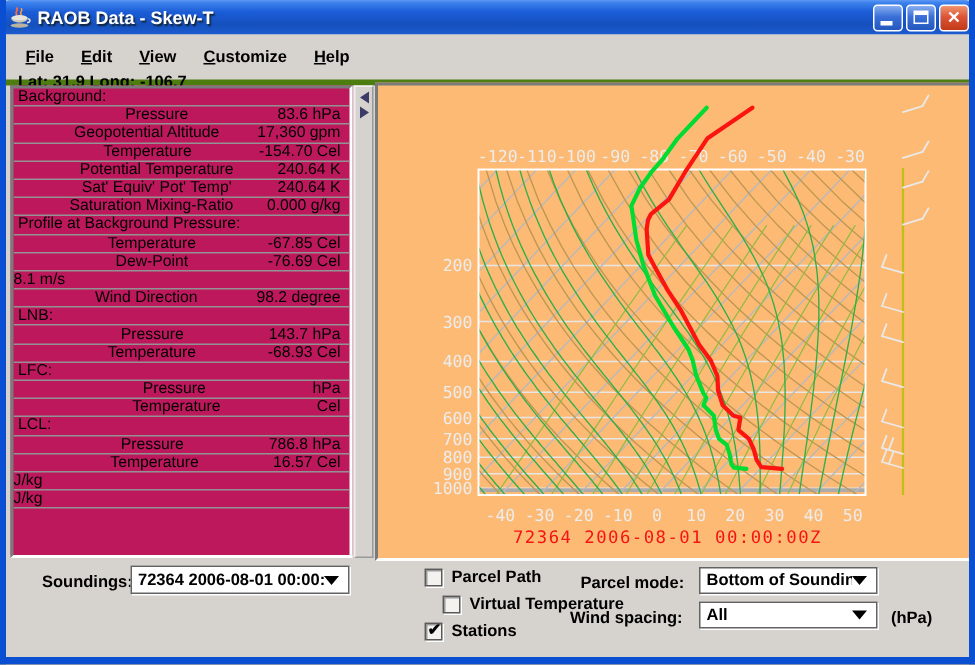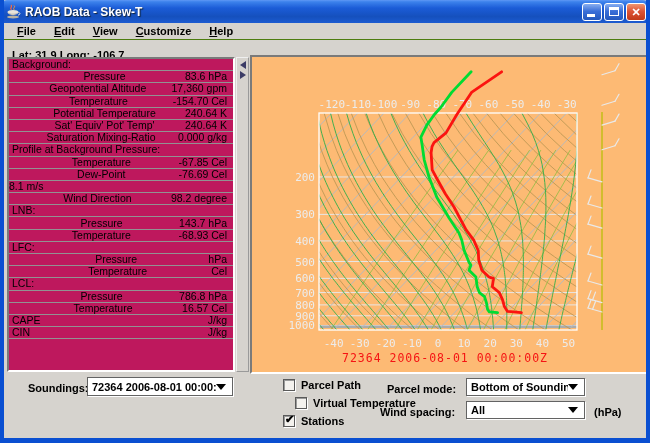--- a/index.html
+++ b/index.html
@@ -14,22 +14,22 @@
     border-radius:7px 7px 0 0; display:flex; align-items:center; padding:0 4px 0 5px; }
   .title-text{ color:#fff; font-weight:bold; font-size:12px; text-shadow:1px 1px 1px #123; margin-left:4px; flex:1; white-space:nowrap; }
   .winbtns{ display:flex; gap:2px; }
   .winbtn{ width:20px; height:18px; border:1px solid #fff; border-radius:3px; position:relative;
     background:linear-gradient(180deg,#88aef0,#3a6fd8 45%,#2458bd); }
   .winbtn.close{ background:linear-gradient(180deg,#f09670,#dd5436 45%,#c23a18); }
   .glyph-min{ position:absolute; left:4px; bottom:3px; width:8px; height:3px; background:#fff; }
   .glyph-max{ position:absolute; left:4px; top:3px; width:10px; height:9px; border:1px solid #fff; border-top:3px solid #fff; }
   .glyph-x{ position:absolute; left:0; top:1px; width:100%; text-align:center; color:#fff; font-weight:bold; font-size:11px; line-height:14px; font-family:"Liberation Sans",sans-serif; }
   
-  .menubar{ position:absolute; left:0; top:23px; width:642px; height:17px; background:#d6d3ce;
-    border-bottom:1px solid #4d7c0f; display:flex; align-items:center; padding-left:4px; }
+  .menubar{ position:absolute; left:0; top:23px; width:642px; height:34px; background:#d6d3ce;
+    border-bottom:4px solid #4d7c0f; display:flex; align-items:center; padding-left:4px; }
   .menu-item{ font-size:11px; font-weight:bold; color:#000; padding:3px 9px; }
   .menu-item u{ text-decoration:underline; }
   
   .latbar{ position:absolute; left:0; top:45px; width:512px; height:12px; }
   .latbar span{ font-size:11px; font-weight:bold; margin-left:8px; }
   
   .datapanel{ position:absolute; left:3px; top:57px; width:228px; height:315px; background:#be185d;
     border:2px solid; border-color:#7a7a7a #ffffff #ffffff #7a7a7a; overflow:hidden; }
   .drow{ display:flex; height:12.2px; border-bottom:1px solid #929292; align-items:center; font-size:10.5px; line-height:11px; color:#000; }
   .drow .lbl{ flex:1; padding-left:3px; white-space:nowrap; }
@@ -175,25 +175,23 @@
       </div>
       <div class="drow indent">
         <span class="lbl">Pressure</span>
         <span class="val">786.8 hPa</span>
       </div>
       <div class="drow indent">
         <span class="lbl">Temperature</span>
         <span class="val">16.57 Cel</span>
       </div>
       <div class="drow">
-        <span class="lbl">CAPE</span>
         <span class="val">J/kg</span>
       </div>
       <div class="drow">
-        <span class="lbl">CIN</span>
         <span class="val">J/kg</span>
       </div>
     </div>
 
   <div class="splitter">
     <span class="tri tri-left"></span>
     <span class="tri tri-right"></span>
   </div>
 
   <div class="chartpanel">

